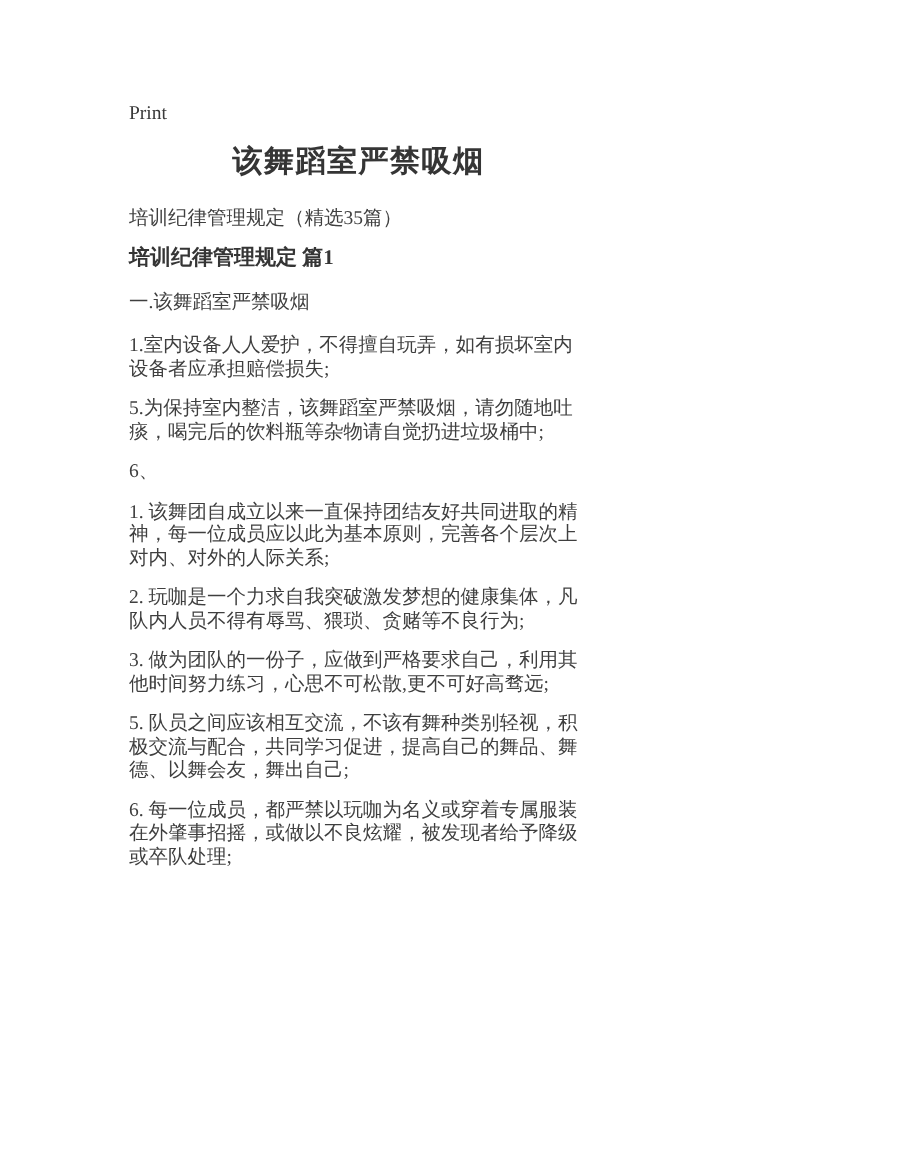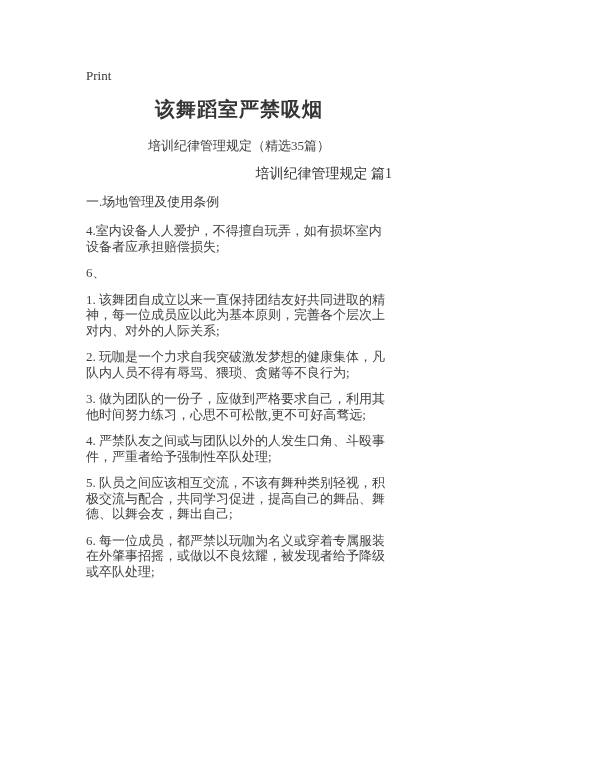--- a/index.html
+++ b/index.html
@@ -34,29 +34,27 @@
     line-height: 24px;
     text-align: center;
     color: #353535;
     letter-spacing: 1px;
     margin: 0 0 17px 0;
   }
   .doc-subtitle {
     font-size: 13px;
     line-height: 16px;
     margin: 0 0 11px 0;
-    text-align: center;
   }
   .article-heading {
     font-size: 14px;
-    font-weight: normal;
+    font-weight: bold;
     line-height: 17px;
     color: #353535;
     margin: 0 0 12px 0;
-    text-align: right;
   }
   .section-heading {
     font-size: 13px;
     font-weight: normal;
     line-height: 16px;
     margin: 0 0 13px 0;
   }
   p.para {
     font-size: 13px;
     line-height: 15.5px;
@@ -71,27 +69,27 @@
 
   <span class="print-link">Print</span>
 
   <h1 class="doc-title">该舞蹈室严禁吸烟</h1>
 
   <p class="doc-subtitle">培训纪律管理规定（精选35篇）</p>
 
   <h2 class="article-heading">培训纪律管理规定 篇1</h2>
 
   <div>
-    <p class="section-heading">一.场地管理及使用条例</p>
-    <p class="para">4.室内设备人人爱护，不得擅自玩弄，如有损坏室内设备者应承担赔偿损失;</p>
+    <p class="section-heading">一.该舞蹈室严禁吸烟</p>
+    <p class="para">1.室内设备人人爱护，不得擅自玩弄，如有损坏室内设备者应承担赔偿损失;</p>
+    <p class="para">5.为保持室内整洁，该舞蹈室严禁吸烟，请勿随地吐痰，喝完后的饮料瓶等杂物请自觉扔进垃圾桶中;</p>
     <p class="para">6、</p>
   </div>
 
   <div>
     <p class="para">1. 该舞团自成立以来一直保持团结友好共同进取的精神，每一位成员应以此为基本原则，完善各个层次上对内、对外的人际关系;</p>
     <p class="para">2. 玩咖是一个力求自我突破激发梦想的健康集体，凡队内人员不得有辱骂、猥琐、贪赌等不良行为;</p>
     <p class="para">3. 做为团队的一份子，应做到严格要求自己，利用其他时间努力练习，心思不可松散,更不可好高骛远;</p>
-    <p class="para">4. 严禁队友之间或与团队以外的人发生口角、斗殴事件，严重者给予强制性卒队处理;</p>
     <p class="para">5. 队员之间应该相互交流，不该有舞种类别轻视，积极交流与配合，共同学习促进，提高自己的舞品、舞德、以舞会友，舞出自己;</p>
     <p class="para">6. 每一位成员，都严禁以玩咖为名义或穿着专属服装在外肇事招摇，或做以不良炫耀，被发现者给予降级或卒队处理;</p>
   </div>
 
 </div>
 
 </body></html>

